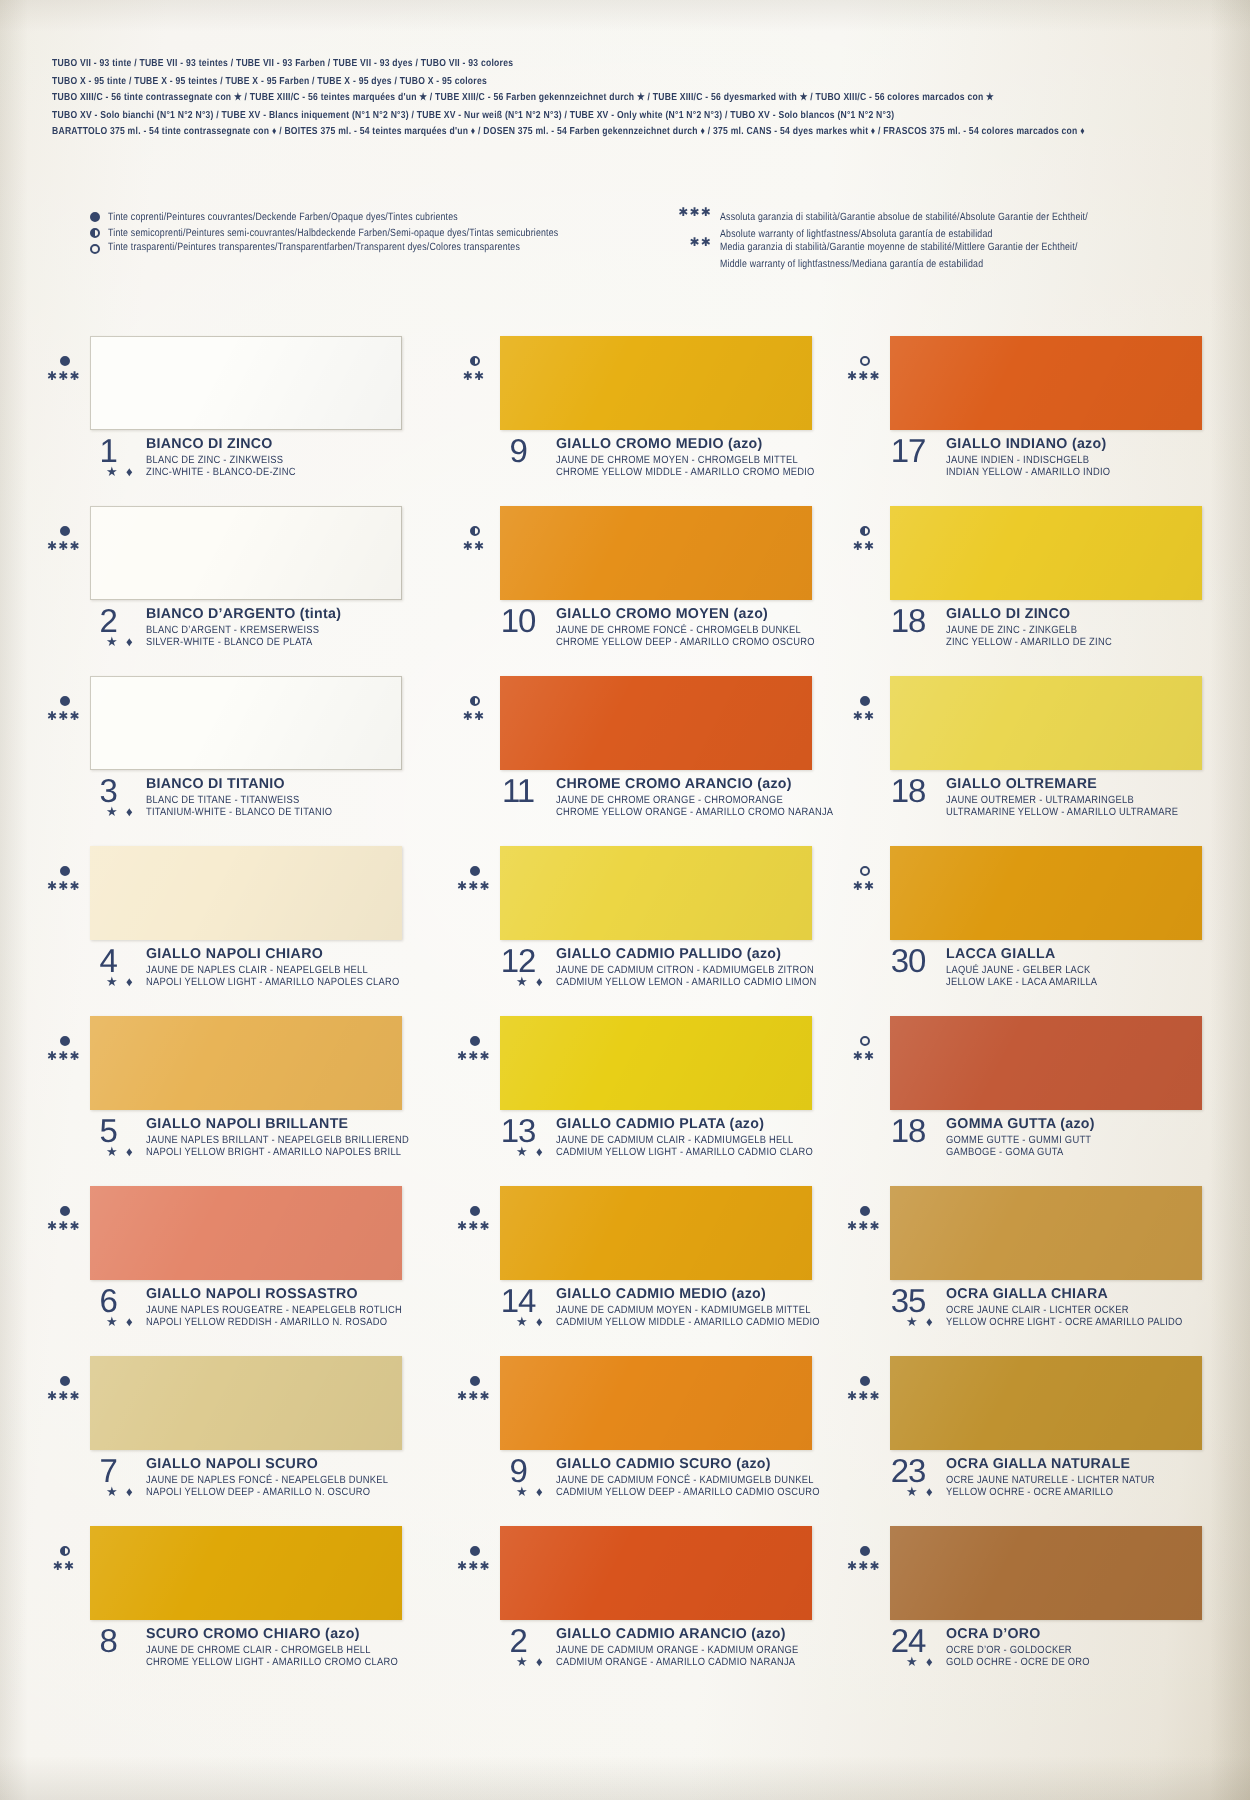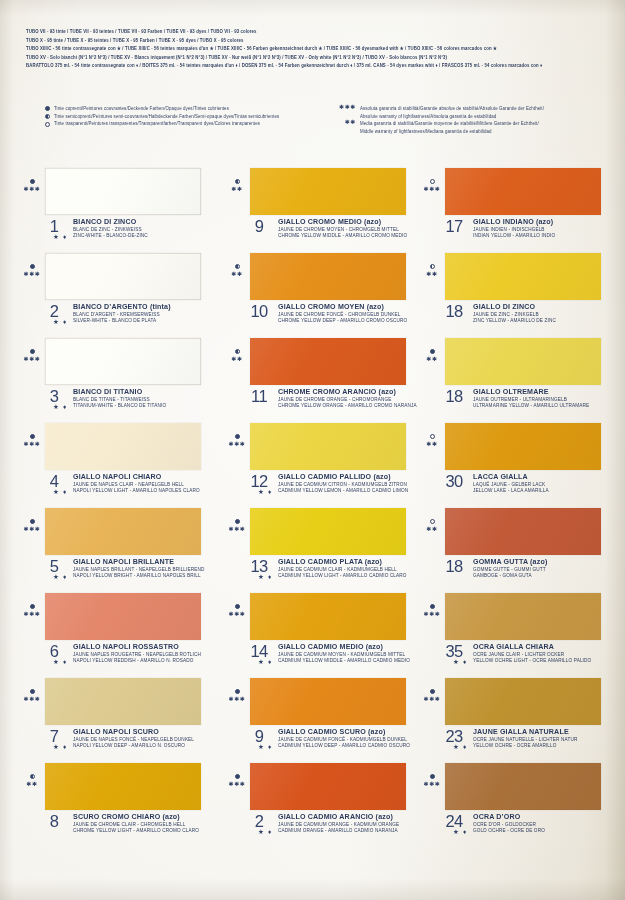--- a/index.html
+++ b/index.html
@@ -560,21 +560,21 @@
       </div>
       <div class="entry">
         <div class="swatch" style="background: rgb(191, 146, 48);"></div>
         <div class="marks">
           <div class="dotline"><span class="dot dot-full"></span></div>
           <div class="astline ast">✱✱✱</div>
         </div>
         <div class="label">
           <div class="num">23</div>
           <div class="names">
-            <div class="n-it">JAUNE GIALLA NATURALE</div>
+            <div class="n-it">OCRA GIALLA NATURALE</div>
             <div class="n-sub">OCRE JAUNE NATURELLE - LICHTER NATUR</div>
             <div class="n-sub">YELLOW OCHRE - OCRE AMARILLO</div>
           </div>
           <div class="stars">★ ♦</div>
         </div>
       </div>
       <div class="entry">
         <div class="swatch" style="background: rgb(169, 112, 58);"></div>
         <div class="marks">
           <div class="dotline"><span class="dot dot-full"></span></div>

